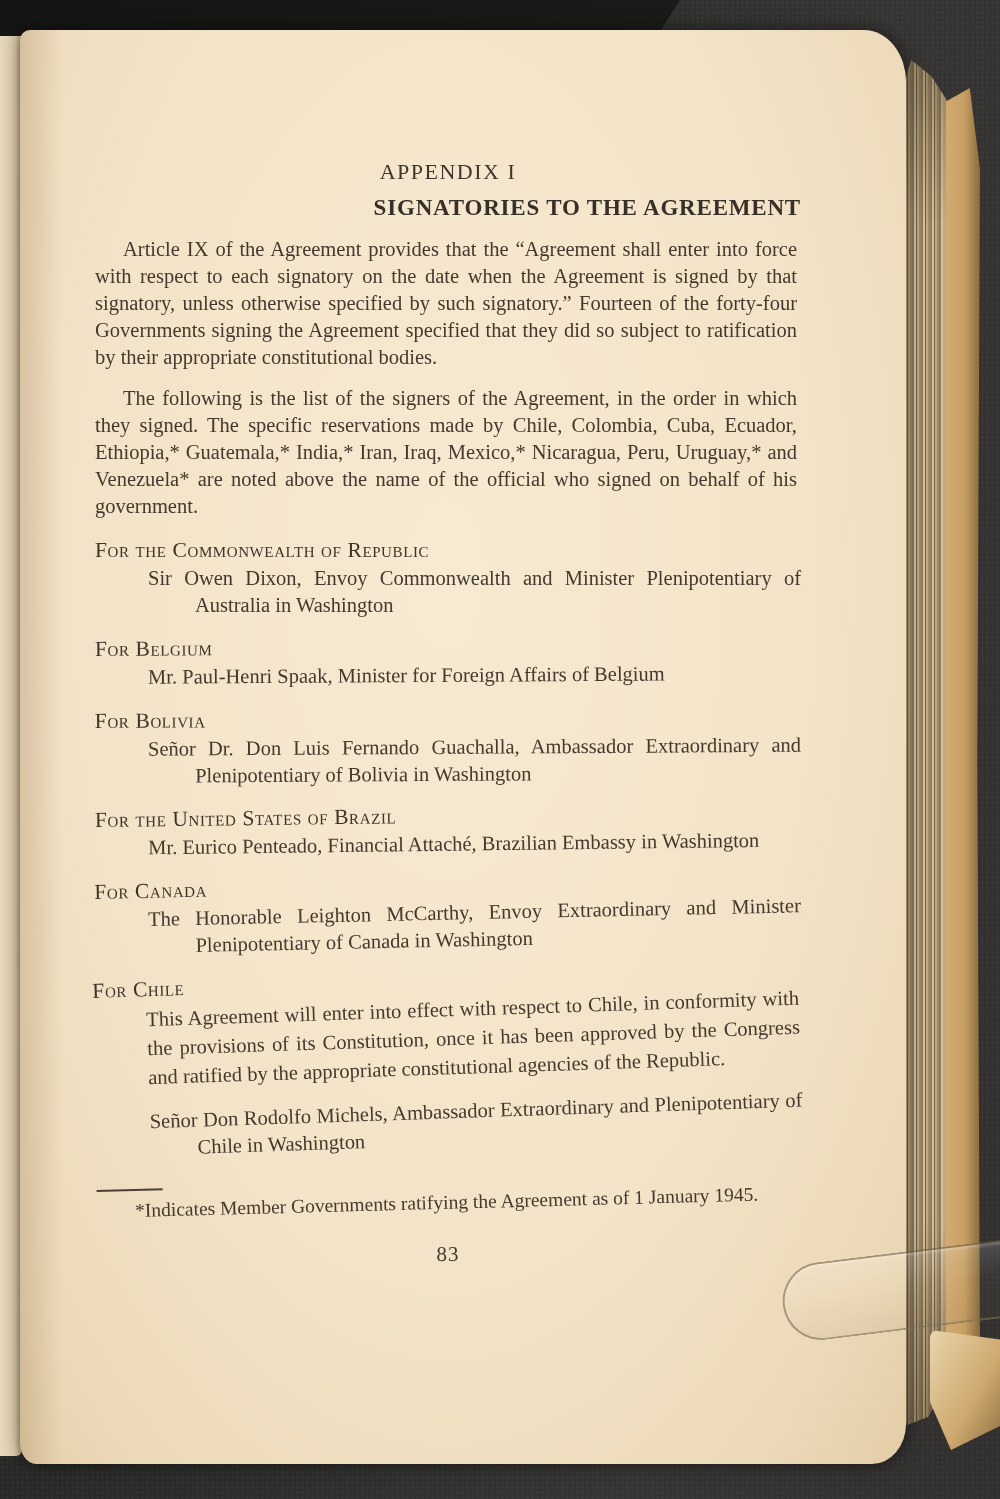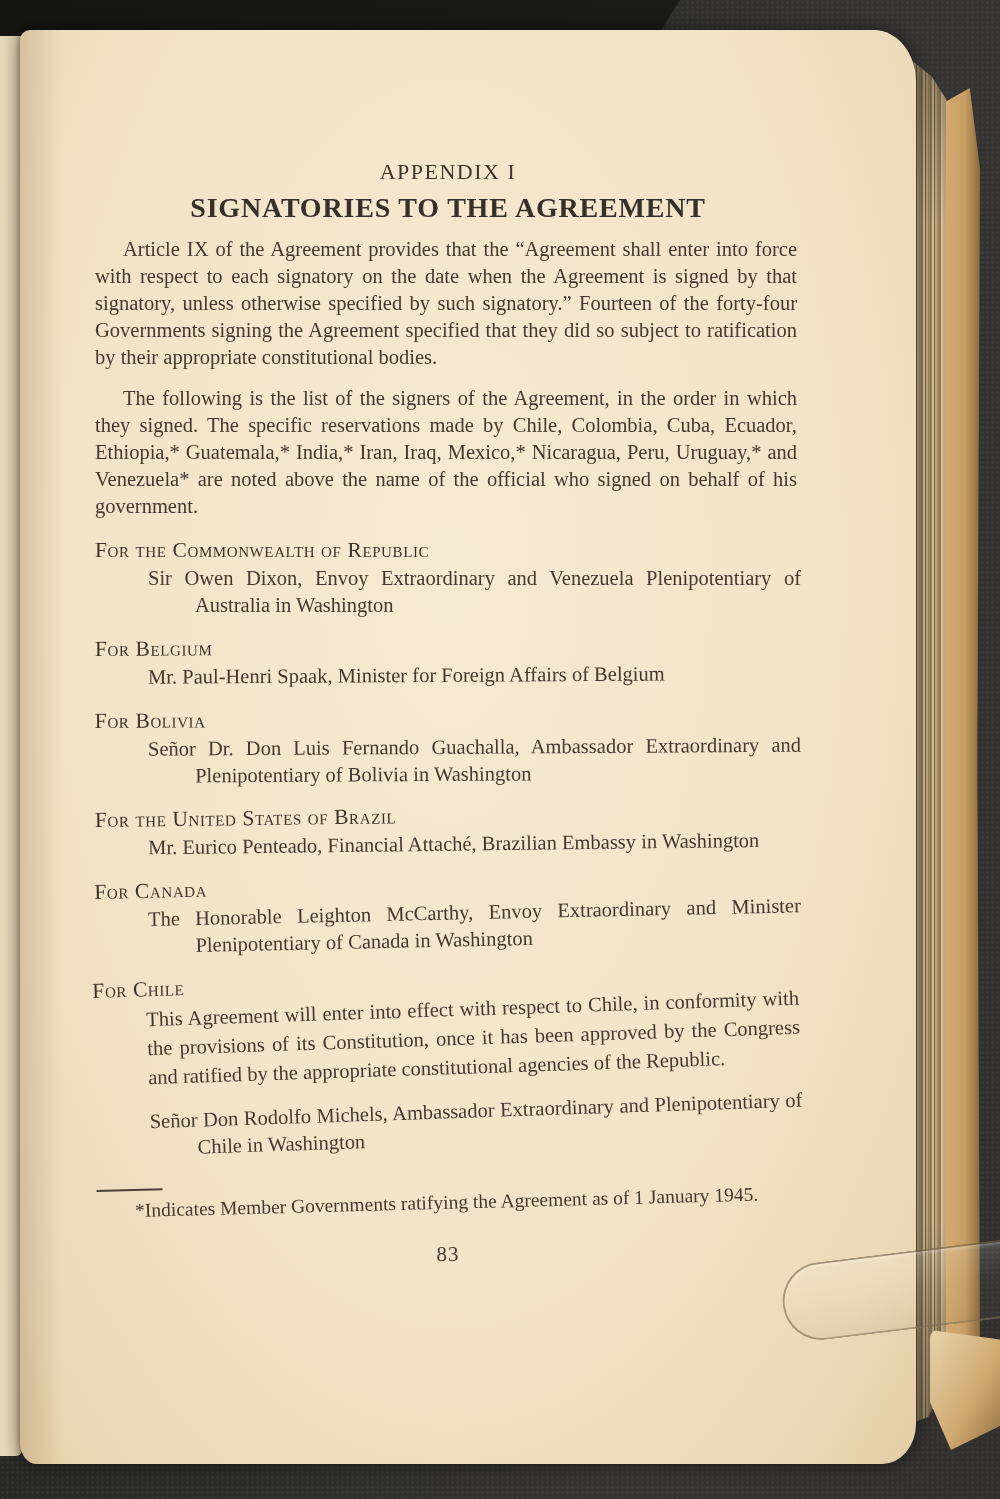--- a/index.html
+++ b/index.html
@@ -37,32 +37,31 @@
     clip-path:polygon(0 1%,70% 0,100% 6%,92% 50%,100% 93%,55% 100%,0 99%);
   }
   
   .page{
     position:absolute;left:20px;top:30px;width:886px;height:1434px;
     background:
       linear-gradient(90deg,rgba(150,120,80,0.28) 0,rgba(150,120,80,0.0) 42px),
       radial-gradient(ellipse at 48% 38%, #f7ead2 0%, #f3e3c8 55%, #ecd9b8 85%, #e3cda6 100%);
     border-radius:10px 42px 34px 16px / 10px 52px 40px 22px;
     box-shadow:0 0 18px rgba(0,0,0,0.55);
-    padding-left:10px;
   }
   .content{
     position:absolute;left:75px;top:128px;width:706px;
     color:#43392e;font-size:20.5px;line-height:27px;
   }
   .h-appendix{
     text-align:center;font-size:22px;letter-spacing:1.5px;font-weight:normal;
     margin:0 0 9px 0;color:#3e362c;
   }
   .h-title{
-    text-align:center;font-size:28px;font-weight:bold;letter-spacing:0.8px;
+    text-align:right;font-size:23px;font-weight:bold;letter-spacing:0.8px;
     margin:0 0 15px 0;color:#36302a;
   }
   p.body-par{margin:0 4px 14px 0;text-align:justify;text-indent:28px;}
   .entry{margin-top:17px;}
   .entry-heading{
     font-variant:small-caps;letter-spacing:0.6px;font-size:21.5px;color:#3c342a;
   }
   .entry-signer{
     padding-left:100px;text-indent:-47px;text-align:justify;margin-top:1px;
   }
@@ -110,21 +109,21 @@
   <div class="content">
 
     <h1 class="h-appendix">APPENDIX I</h1>
     <h2 class="h-title">SIGNATORIES TO THE AGREEMENT</h2>
 
     <p class="body-par">Article IX of the Agreement provides that the “Agreement shall enter into force with respect to each signatory on the date when the Agreement is signed by that signatory, unless otherwise specified by such signatory.”  Fourteen of the forty-four Governments signing the Agreement specified that they did so subject to ratification by their appropriate constitutional bodies.</p>
     <p class="body-par">The following is the list of the signers of the Agreement, in the order in which they signed.  The specific reservations made by Chile, Colombia, Cuba, Ecuador, Ethiopia,* Guatemala,* India,* Iran, Iraq, Mexico,* Nicaragua, Peru, Uruguay,* and Venezuela* are noted above the name of the official who signed on behalf of his government.</p>
 
     <div class="entry">
       <div class="entry-heading">For the Commonwealth of Republic</div>
-      <div class="entry-signer">Sir Owen Dixon, Envoy Extraordinary and Venezuela Plenipotentiary of Australia in Washington</div>
+      <div class="entry-signer">Sir Owen Dixon, Envoy Commonwealth and Minister Plenipotentiary of Australia in Washington</div>
     </div>
 
     <div class="entry tilt-02">
       <div class="entry-heading">For Belgium</div>
       <div class="entry-signer">Mr. Paul-Henri Spaak, Minister for Foreign Affairs of Belgium</div>
     </div>
 
     <div class="entry tilt-02">
       <div class="entry-heading">For Bolivia</div>
       <div class="entry-signer">Señor Dr. Don Luis Fernando Guachalla, Ambassador Extraordinary and Plenipotentiary of Bolivia in Washington</div>

